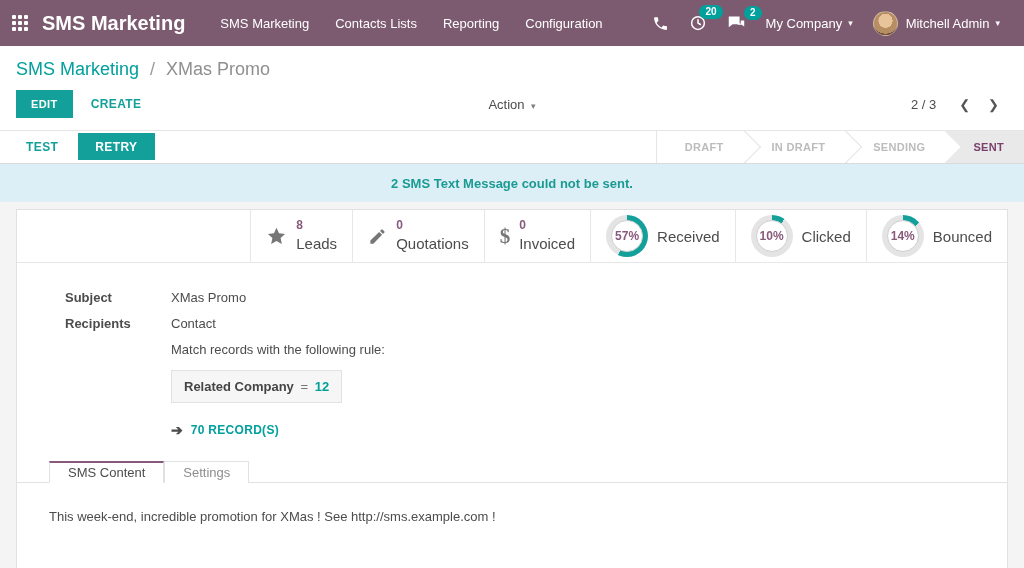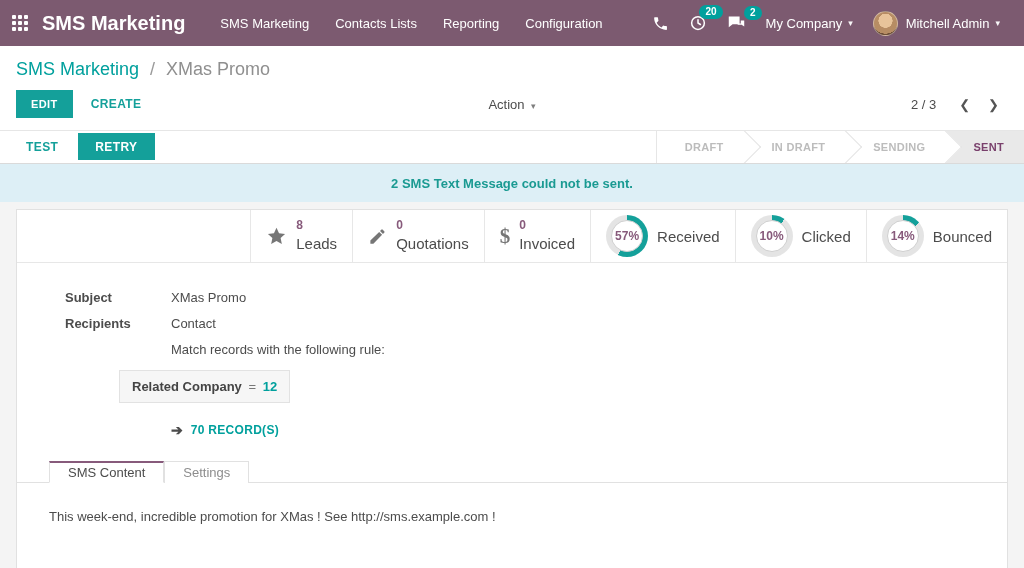--- a/index.html
+++ b/index.html
@@ -83,21 +83,21 @@
   .donut::before { content:""; position:absolute; inset:5px; background:#fff;
     border:1px solid #cfcfcf; border-radius:50%; }
   .donut-pct { position:absolute; inset:0; display:flex; align-items:center;
     justify-content:center; font-size:12px; font-weight:700; color:#875a7b; z-index:2; }
 
   
   .form-area { padding:27px 24px 0 48px; }
   .form-row { display:flex; font-size:13px; color:#4c4c4c; margin-bottom:11px; }
   .form-label { width:106px; font-weight:700; flex:0 0 auto; }
   .rule-text { margin-left:106px; font-size:13px; color:#4c4c4c; }
-  .filter-chip { display:inline-block; margin:13px 0 0 54px; background:#f6f6f6;
+  .filter-chip { display:inline-block; margin:13px 0 0 106px; background:#f6f6f6;
     border:1px solid #e2e2e2; padding:8px 12px; font-size:13px; }
   .chip-field { font-weight:700; color:#444; }
   .chip-op { color:#777; padding:0 3px; }
   .chip-val { color:#00a09d; font-weight:700; }
   .records-row { margin:19px 0 0 106px; display:flex; align-items:center; gap:8px; }
   .rec-arrow { color:#4c4c4c; font-size:14px; font-weight:700; }
   .rec-link { color:#00a09d; font-size:12px; font-weight:700; letter-spacing:.3px; cursor:pointer; }
 
   
   .tabs { display:flex; margin-top:23px; padding-left:32px; border-bottom:1px solid #e1e1e1; }

